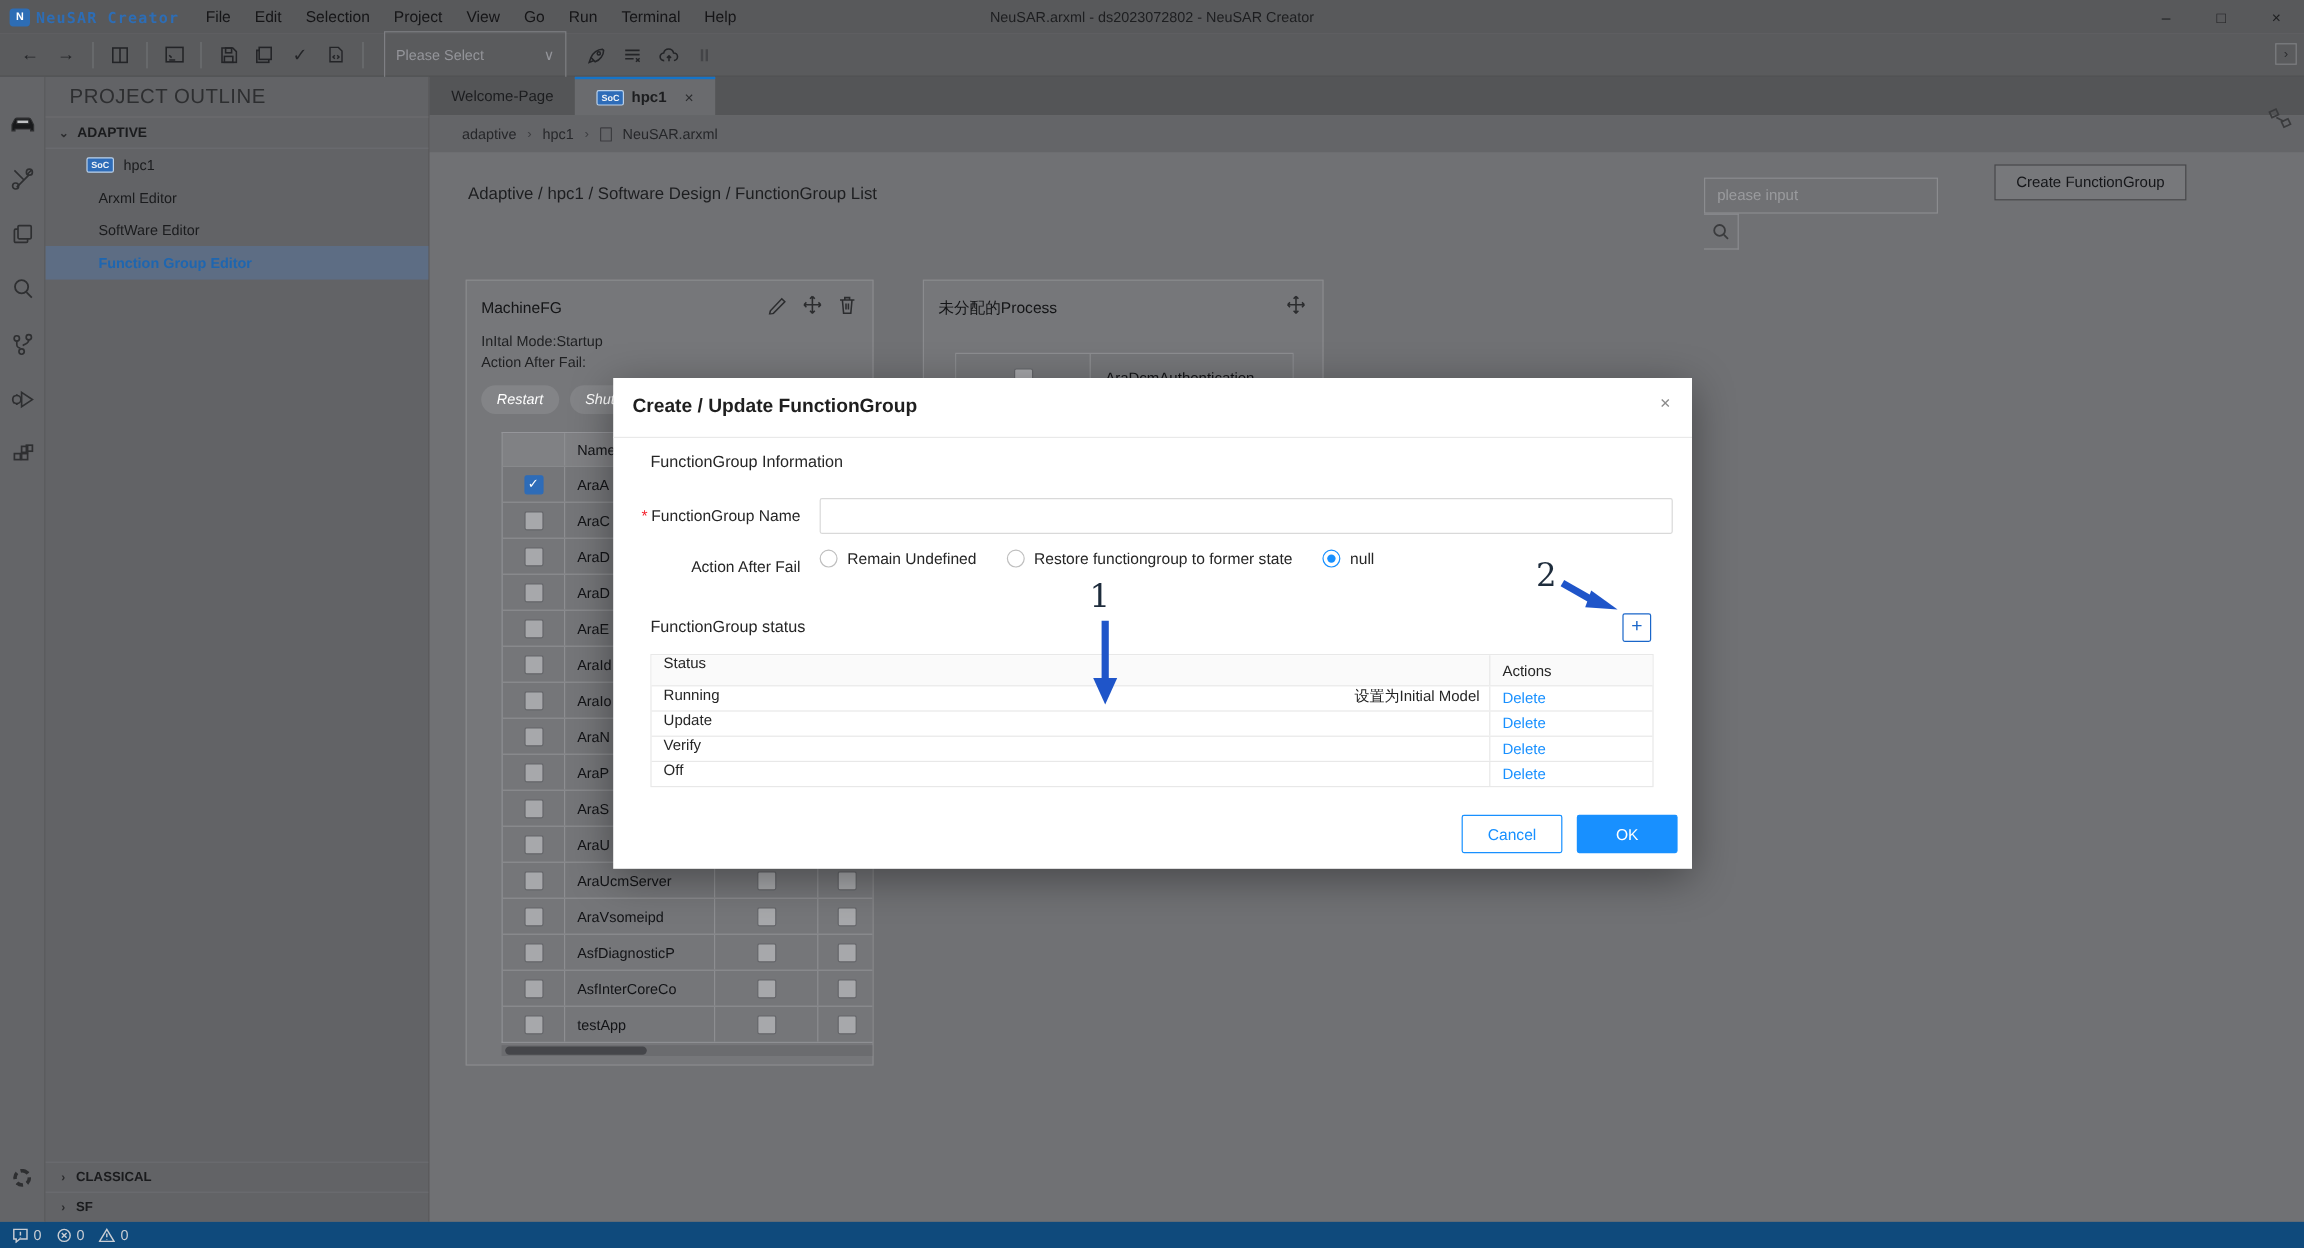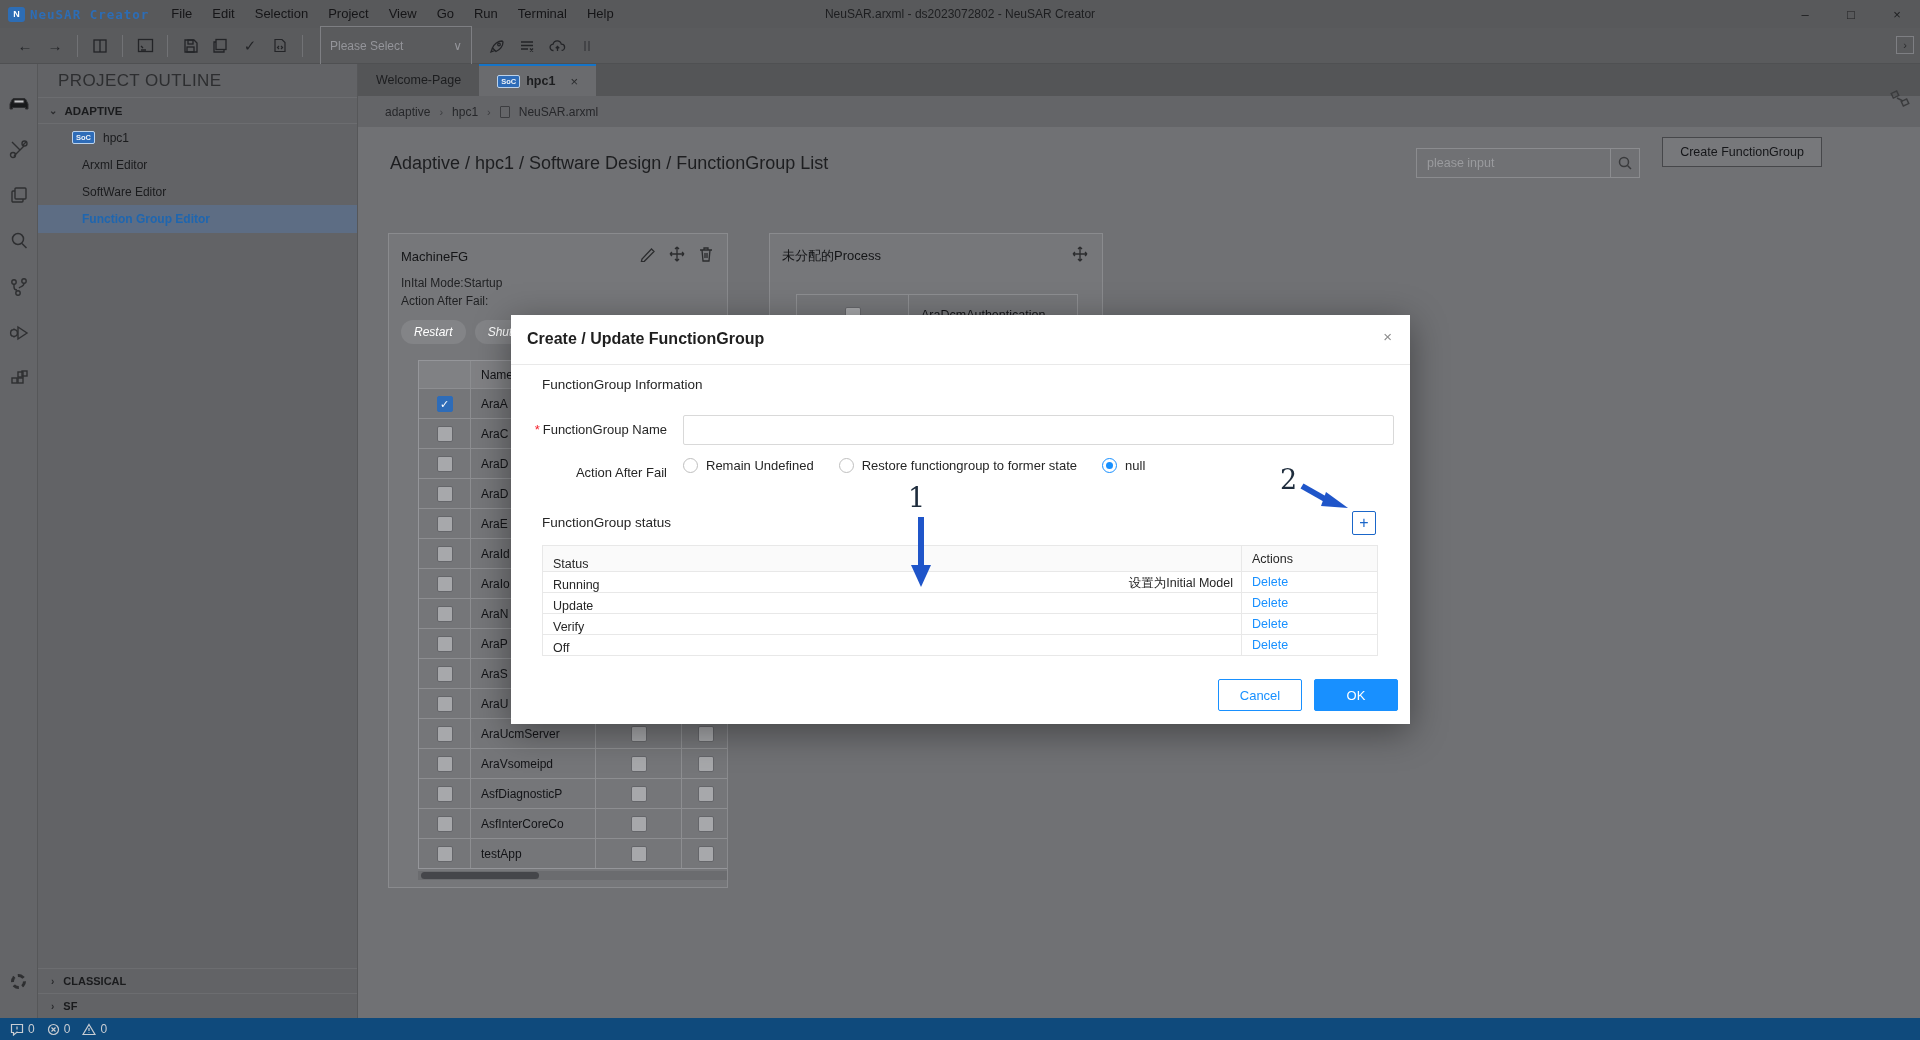--- a/index.html
+++ b/index.html
@@ -67,22 +67,22 @@
   .tab-close { margin-left:9px; font-size:13px; color:#2a2b2d; font-weight:normal; }
   .design-icon { position:absolute; right:10px; top:24px; }
   .design-icon svg { stroke:#3a3b3d; }
 
   .breadcrumb { height:31px; background:#646568; display:flex; align-items:center;
     padding-left:27px; font-size:12px; color:#26272a; gap:9px; }
   .crumb-sep { color:#3c3d40; font-size:11px; }
   .file-ic { display:inline-block; width:10px; height:12px; border:1px solid #3c3d40; border-radius:1px; }
 
   .main { flex:1; position:relative; background:#707174; }
-  .page-head { position:absolute; left:32px; top:26px; font-size:18px; color:#1d1e20; }
-  .search-wrap { position:absolute; right:280px; top:21px; display:flex; }
+  .page-head { position:absolute; left:32px; top:26px; font-size:14px; color:#1d1e20; }
+  .search-wrap { position:absolute; right:305px; top:21px; display:flex;flex-direction:column; }
   .search-input { width:195px; height:30px; border:1px solid #8b8c8f; background:transparent;
     padding:0 10px; font-size:12.5px; color:#2a2b2d; font-family:"Liberation Sans",sans-serif; }
   .search-input::placeholder { color:#9a9b9e; }
   .search-btn { width:29px; height:30px; border:1px solid #8b8c8f; border-left:none;
     display:flex; align-items:center; justify-content:center; }
   .search-btn svg { stroke:#3a3b3d; }
   .create-btn { position:absolute; right:98px; top:10px; width:160px; height:30px;
     border:1px solid #46474a; background:#77787b; font-size:12.5px; color:#151619;
     display:flex; align-items:center; justify-content:center; }
 
@@ -140,21 +140,21 @@
   .radio.sel { border-color:#1890ff; }
   .radio.sel::after { content:""; position:absolute; left:3px; top:3px; width:7px; height:7px;
     border-radius:50%; background:#1890ff; }
   .m-add { position:absolute; left:841px; top:196px; width:24px; height:24px;
     border:1px solid #1a66c9; color:#1a66c9; border-radius:2px; background:#fff;
     display:flex; align-items:center; justify-content:center; font-size:16px; }
   .m-table { position:absolute; left:31px; top:230px; width:836px; border:1px solid #e8e8e8; font-size:12.5px; }
   .mt-row { display:flex; align-items:center; height:21px; }
   .mt-row + .mt-row { border-top:1px solid #e8e8e8; }
   .mt-head { height:25px; background:#fafafa; }
-  .mt-status { flex:1; display:flex; align-items:flex-end; justify-content:space-between;
+  .mt-status { flex:1; display:flex; align-items:flex-start; justify-content:space-between;
     padding:0 8px 0 10px; height:100%; }
   .mt-actions { width:136px; border-left:1px solid #e8e8e8; padding-left:10px; height:100%;
     display:flex; align-items:center; }
   .mt-link { color:#1890ff; }
   .m-btn { position:absolute; top:364px; width:84px; height:32px; border-radius:2px; font-size:13px;
     display:flex; align-items:center; justify-content:center; font-family:"Liberation Sans",sans-serif; }
   .m-cancel { left:707px; border:1px solid #1890ff; color:#1890ff; background:#fff; }
   .m-ok { left:803px; border:1px solid #1890ff; background:#1890ff; color:#fff; }
 
   

